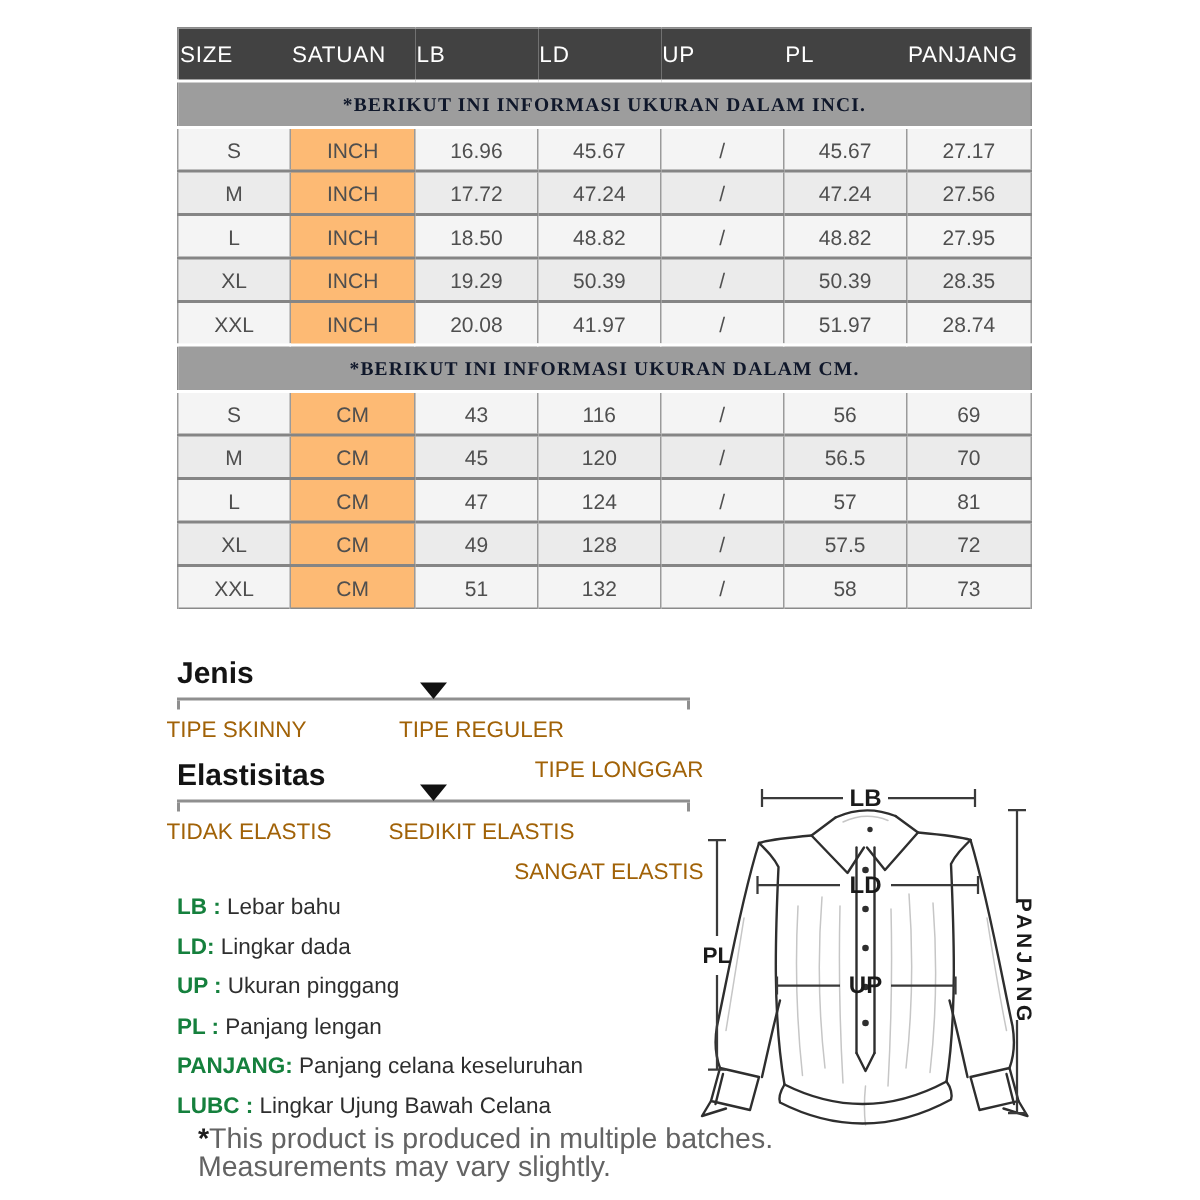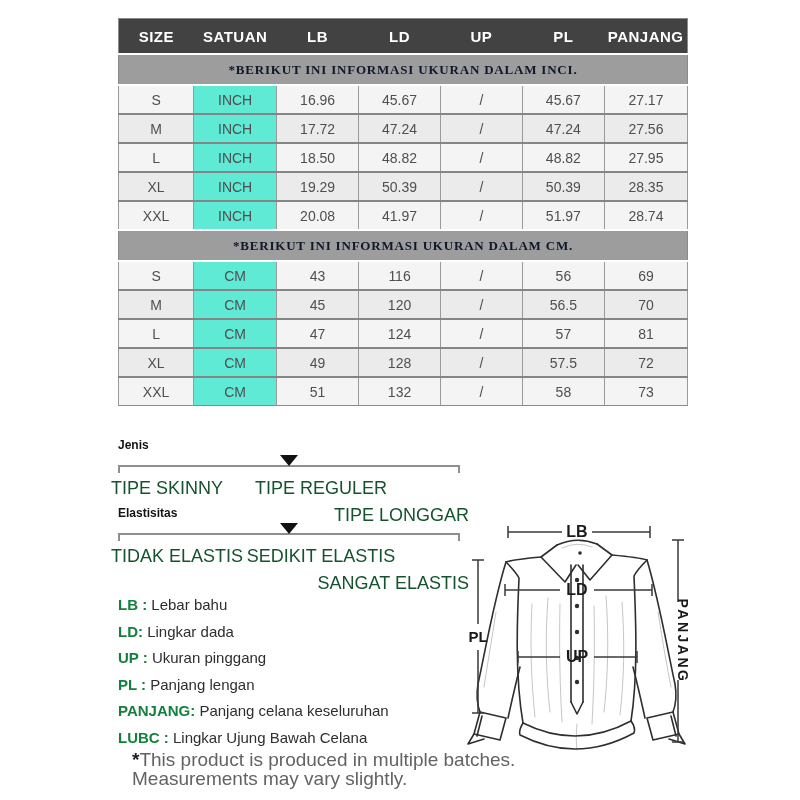--- a/index.html
+++ b/index.html
@@ -10,54 +10,54 @@
   }
   .page{position:absolute;inset:0;}
 
   
   .size-table{
     position:absolute;left:118px;top:18px;width:570px;
     border-collapse:collapse;table-layout:fixed;
     border:1px solid #8a8a8a;
   }
   .size-table th{
-    background:#424242;color:#ffffff;font-size:15px;font-weight:bold;
-    letter-spacing:.5px;height:32px;text-align:center;vertical-align:middle;
+    background:#424242;color:#ffffff;font-size:15px;font-weight:normal;
+    letter-spacing:.5px;height:32px;text-align:left;vertical-align:middle;
   }
   .size-table td{text-align:center;vertical-align:middle;}
   .banner-row td{
     background:#9d9d9d;color:#0f172a;
     font-family:"Liberation Serif", serif;font-weight:bold;
     font-size:13px;letter-spacing:.8px;height:27px;
     border-top:2px solid #ffffff;border-bottom:2px solid #ffffff;
   }
   .data-row td{
     height:25px;font-size:14px;color:#4f4f4f;
     border-left:1px solid #9a9a9a;border-right:1px solid #9a9a9a;
     border-top:2px solid #858585;
   }
   .data-row.odd td{background:#f4f4f4;}
   .data-row.even td{background:#ebebeb;}
-  .data-row td.satuan{background:#5eead4;}
+  .data-row td.satuan{background:#fdba74;}
 
   
   .slider-block{position:absolute;left:118px;width:342px;}
-  .slider-title{font-size:12px;font-weight:bold;color:#141414;height:18px;}
+  .slider-title{font-size:20px;font-weight:bold;color:#141414;height:18px;}
   .slider-track{position:relative;height:7px;margin-top:9px;border-top:2px solid #8f8f8f;}
   .slider-track::before,.slider-track::after{
     content:"";position:absolute;top:0;width:2px;height:6px;background:#8f8f8f;
   }
   .slider-track::before{left:0;}
   .slider-track::after{right:0;}
   .slider-marker{
     position:absolute;left:50%;top:-12px;transform:translateX(-50%);
     width:0;height:0;border-left:9px solid transparent;border-right:9px solid transparent;
     border-top:11px solid #111111;
   }
-  .slider-labels{position:relative;margin-top:4px;height:16px;font-size:18px;color:#14532d;}
+  .slider-labels{position:relative;margin-top:4px;height:16px;font-size:15px;color:#a16207;}
   .sl-left{position:absolute;left:-7px;white-space:nowrap;}
   .sl-center{position:absolute;left:50%;transform:translateX(-50%);white-space:nowrap;margin-left:32px;}
   .sl-right{position:absolute;right:-9px;white-space:nowrap;margin-top:27px;}
 
   
   .legend{position:absolute;left:118px;top:592px;}
   .legend-row{height:26.5px;line-height:26.5px;font-size:15px;color:#2e2e2e;white-space:nowrap;}
   .legend-abbr{font-weight:bold;color:#15803d;}
 
   

